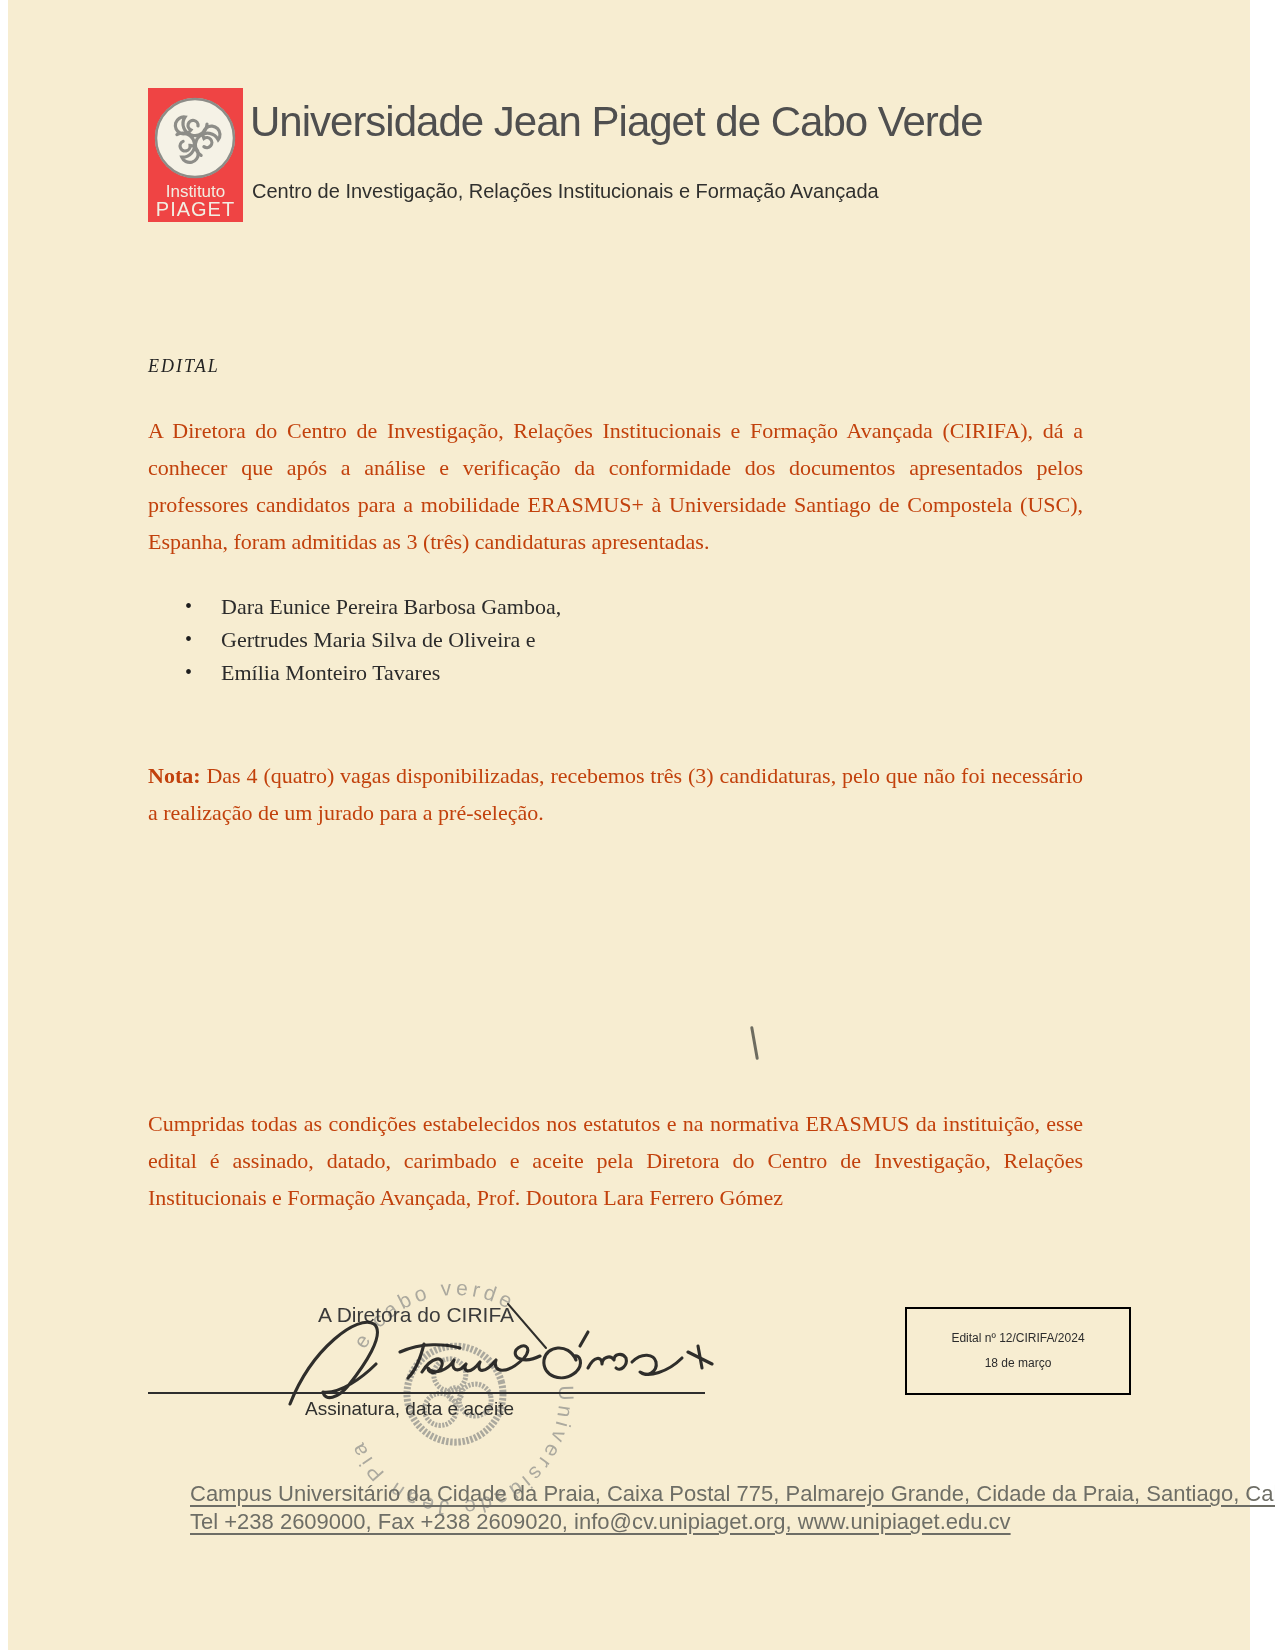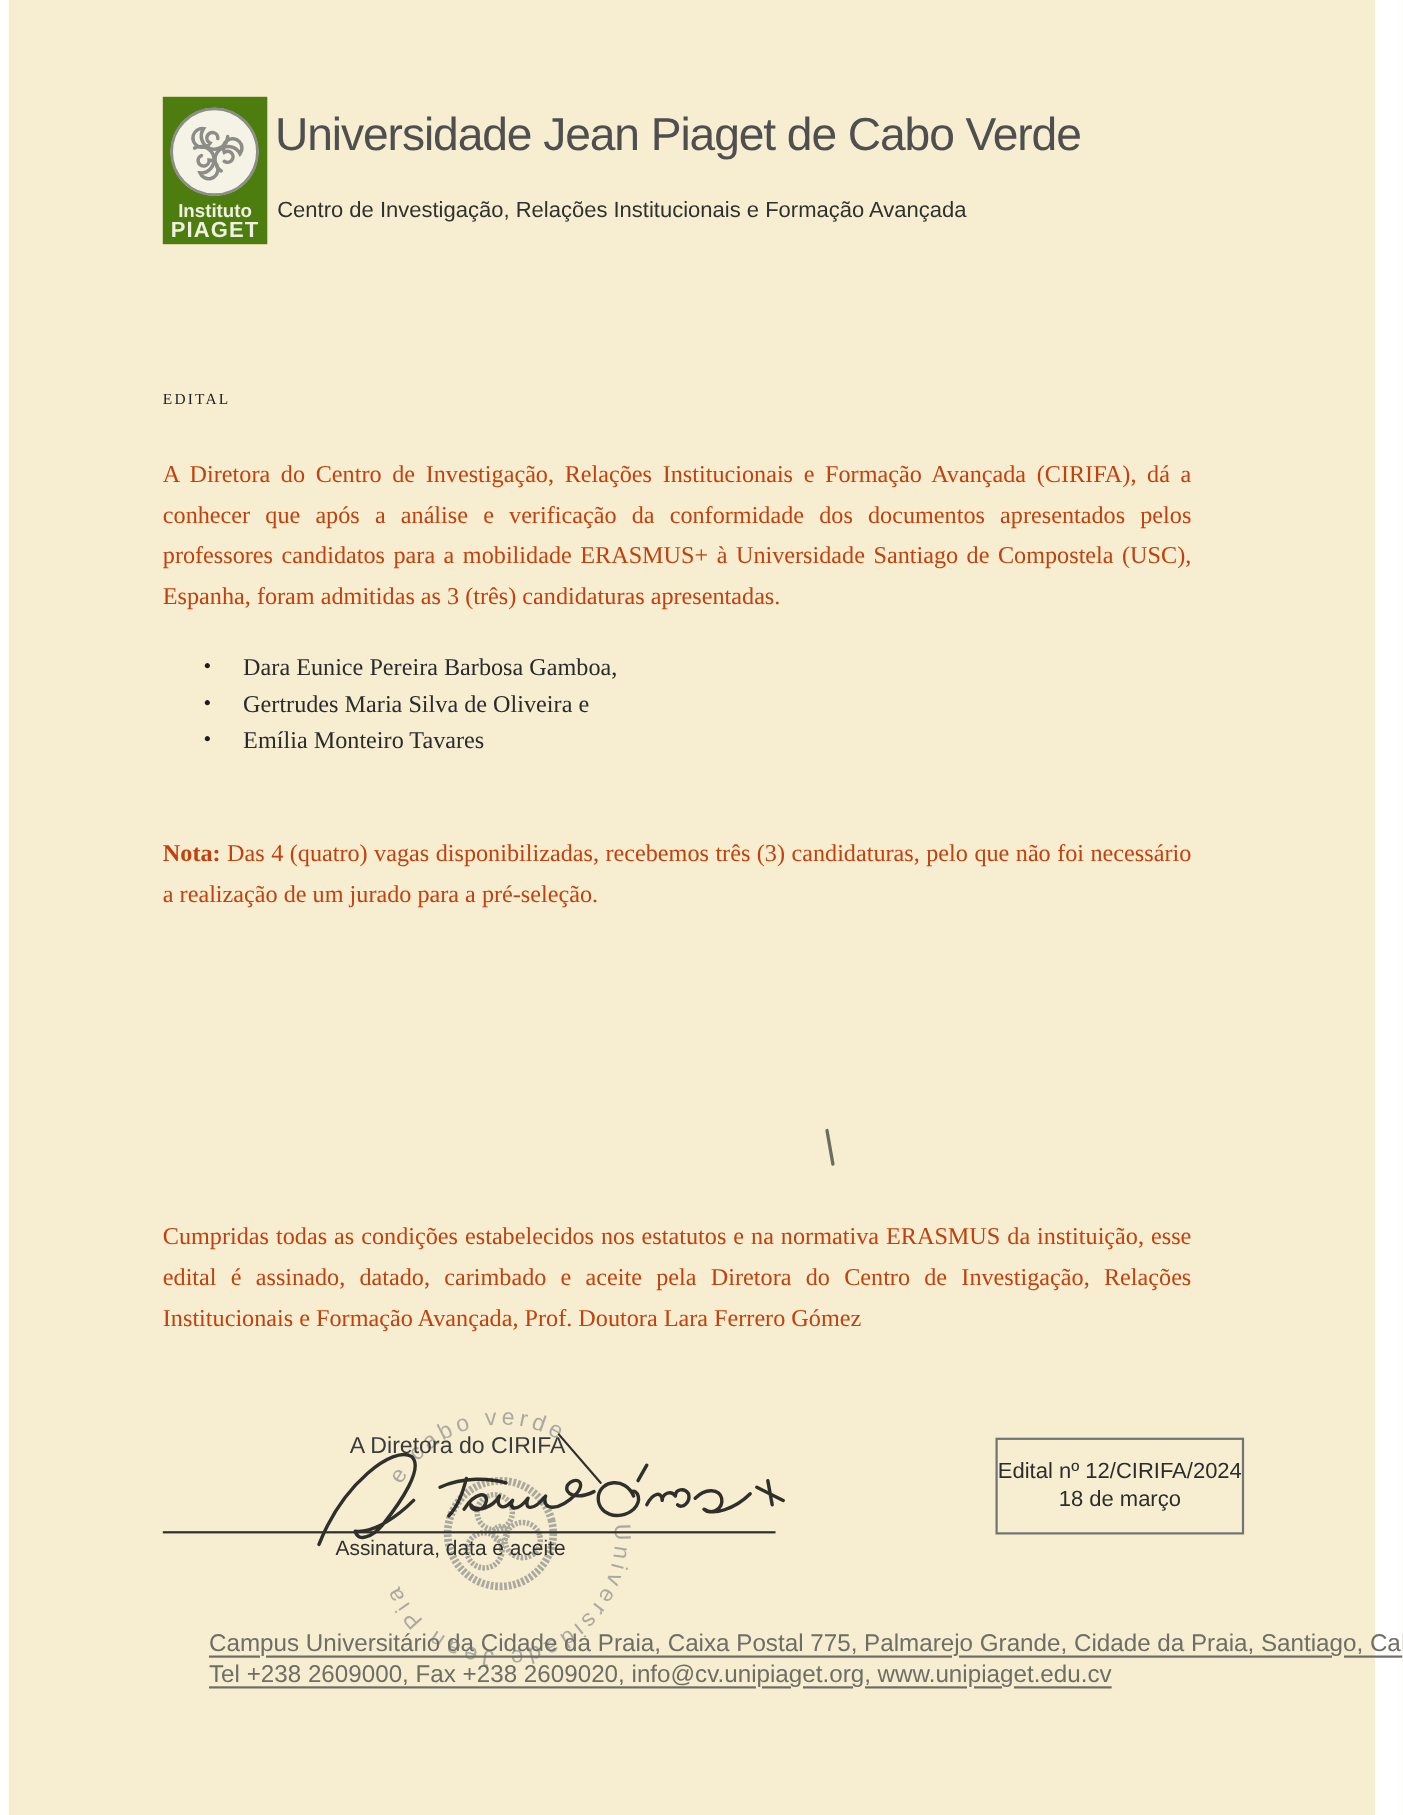--- a/index.html
+++ b/index.html
@@ -2,32 +2,32 @@
 <html><head>
 <meta charset="utf-8">
 <style>
   html,body{margin:0;padding:0;background:#ffffff;}
   .page{position:relative;width:1275px;height:1650px;background:#ffffff;overflow:hidden;
         font-family:"Liberation Serif", serif;color:#2b2b2b;}
   .paper{position:absolute;left:8px;top:0;width:1242px;height:1650px;background:#f7edd1;}
   .abs{position:absolute;}
 
   
-  .logo-box{left:148px;top:88px;width:95px;height:134px;background:#4d7c0f;font-weight:bold;}
+  .logo-box{left:148px;top:88px;width:95px;height:134px;background:#ef4444;}
   .logo-text{position:absolute;left:0;width:95px;text-align:center;color:#f1eee2;
              font-family:"Liberation Sans", sans-serif;line-height:19px;}
   .logo-line1{top:94px;font-size:17px;}
   .logo-line2{top:112px;font-size:20px;letter-spacing:1px;}
   .hdr-title{left:250px;top:98px;width:880px;font-family:"Liberation Sans", sans-serif;
              font-size:42px;color:#4f4f4f;letter-spacing:-1px;white-space:nowrap;}
   .hdr-sub{left:252px;top:180px;width:760px;font-family:"Liberation Sans", sans-serif;
            font-size:20px;color:#30302e;white-space:nowrap;}
 
   
-  .heading{left:148px;top:356px;font-size:14px;letter-spacing:2px;color:#222;}
+  .heading{left:148px;top:356px;font-size:18px;letter-spacing:2px;color:#222;font-style:italic;}
   .para{left:148px;width:935px;font-size:22px;line-height:37px;text-align:justify;color:#c2410c;}
   .para1{top:412px;}
   .nota{top:757px;}
   .nota b{font-weight:bold;}
   .para2{top:1105px;}
   .bullets{left:185px;top:590px;width:760px;font-size:22px;}
   .bullet-item{display:flex;height:33px;align-items:center;}
   .bullet-dot{width:36px;font-size:20px;color:#1d1d1d;}
 
   
@@ -37,22 +37,22 @@
   .sig-caption{left:305px;top:1398px;font-family:"Liberation Sans", sans-serif;
                font-size:19px;color:#30302e;}
   .sig-svg{left:270px;top:1292px;width:470px;height:130px;}
   .stamp-svg{left:330px;top:1272px;width:252px;height:252px;opacity:.72;}
   .stamp-text{font-family:"Liberation Sans", sans-serif;font-size:21px;letter-spacing:4px;
               fill:#8f8f8b;}
   .stray-mark{left:753px;top:1026px;width:3px;height:34px;background:#55554c;
               transform:rotate(-10deg);border-radius:2px;opacity:.85;}
 
   
-  .ref-box{left:905px;top:1307px;width:222px;height:84px;border:2px solid #737373;
-           font-family:"Liberation Sans", sans-serif;font-size:20px;color:#2c2c2c;
+  .ref-box{left:905px;top:1307px;width:222px;height:84px;border:2px solid #000000;
+           font-family:"Liberation Sans", sans-serif;font-size:12px;color:#2c2c2c;
            display:flex;flex-direction:column;justify-content:center;align-items:center;
            line-height:25px;}
 
   
   .footer{left:143px;top:1480px;width:1010px;font-family:"Liberation Sans", sans-serif;
           font-size:22px;color:#6e6e66;line-height:28px;margin-left:47px;}
   .footer div{text-decoration:underline;text-decoration-thickness:1.5px;text-underline-offset:4px;
               white-space:nowrap;}
 </style>
 </head>

